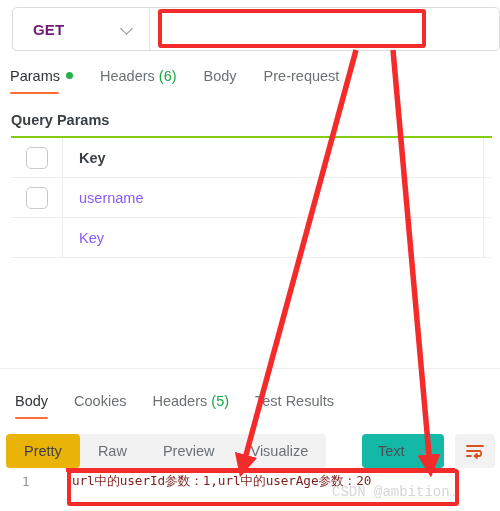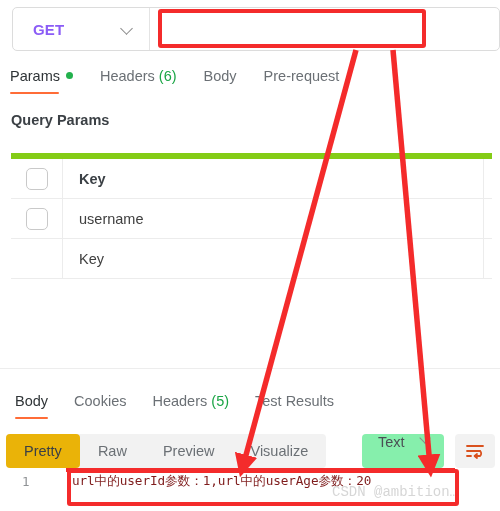--- a/index.html
+++ b/index.html
@@ -19,21 +19,21 @@
     border: 1px solid #dcdcdc; border-radius: 5px;
     background: #fff;
     display: flex; align-items: center;
   }
   .method {
     width: 137px; height: 100%;
     display: flex; align-items: center; justify-content: space-between;
     padding: 0 16px 0 20px;
     border-right: 1px solid #e4e4e4;
   }
-  .method-label { color: #8b5cf6; font-weight: bold; font-size: 15px; letter-spacing: .2px; }
+  .method-label { color: #701a75; font-weight: bold; font-size: 15px; letter-spacing: .2px; }
   .chev { width: 12px; height: 12px; position: relative; }
   .chev::before {
     content: ""; position: absolute; left: 1px; top: 1px;
     width: 8px; height: 8px;
     border-right: 1.6px solid #8a8a8a; border-bottom: 1.6px solid #8a8a8a;
     transform: rotate(45deg);
   }
   .url-text {
     flex: 1; padding-left: 18px;
     font-size: 15px; color: #3a3f44; white-space: nowrap; overflow: hidden;
@@ -56,39 +56,39 @@
   }
   .dot { display: inline-block; width: 7px; height: 7px; border-radius: 50%; background:#23b14d; margin-left: 6px; vertical-align: 2px; }
   .paren { color: #1aa545; }
 
   
   .qp-title {
     position: absolute; left: 11px; top: 112px;
     font-size: 14.5px; font-weight: bold; color: #3b4045;
   }
   .ptable {
-    position: absolute; left: 11px; top: 153px;
-    width: 481px; border-top: 6px solid #84cc16;
+    position: absolute; left: 11px; top: 136px;
+    width: 481px; border-top: 2px solid #84cc16;
   }
   .prow {
     display: flex; align-items: center;
     height: 40px; border-bottom: 1px solid #ececec;
   }
   .pcell-chk {
     width: 52px; height: 100%;
     display: flex; align-items: center; justify-content: center;
     border-right: 1px solid #ececec;
   }
   .chk {
     width: 22px; height: 22px; border: 1px solid #c9c9c9; border-radius: 5px; background: #fff;
   }
   .pcell-key { flex: 1; padding-left: 16px; font-size: 14.5px; border-right: 1px solid #ececec; height:100%; display:flex; align-items:center; }
   .pcell-val { width: 8px; height: 100%; }
   .k-head { font-weight: bold; color: #3b4045; }
-  .k-ph { color: #404040; }
+  .k-ph { color: #8b5cf6; }
 
   
   .mid-div { position: absolute; left: 0; top: 368px; width: 500px; height: 1px; background: #ededed; }
 
   
   .res-tabs { position: absolute; left: 2px; top: 391px; display: flex; align-items: flex-start; }
   .restab {
     position: relative; font-size: 14.5px; color: #6b7075;
     padding: 2px 0 10px 0; margin: 0 13px; white-space: nowrap;
   }
@@ -104,22 +104,22 @@
     height: 34px; background: #f2f2f2; border-radius: 4px;
     display: flex; align-items: stretch;
   }
   .vbtn {
     display: flex; align-items: center; justify-content: center;
     padding: 0 18px; font-size: 14.5px; color: #6b7075; border-radius: 4px;
   }
   .vbtn.active { background: #eab308; color: #3b4045; }
   .fmt-group {
     position: absolute; left: 362px; top: 434px;
-    height: 34px; background: #86efac; border-radius: 4px;
-    display: flex; 
+    height: 34px; background: #14b8a6; border-radius: 4px;
+    display: flex; align-items: center;
   }
   .fmt-label { padding: 0 16px; font-size: 14.5px; color: #4a4f54; }
   .fmt-chev { width: 11px; height: 11px; position: relative; margin-right: 12px; }
   .fmt-chev::before {
     content: ""; position: absolute; left: 0; top: 0;
     width: 7px; height: 7px;
     border-right: 1.5px solid #8a8a8a; border-bottom: 1.5px solid #8a8a8a;
     transform: rotate(45deg);
   }
   .wrap-btn {

